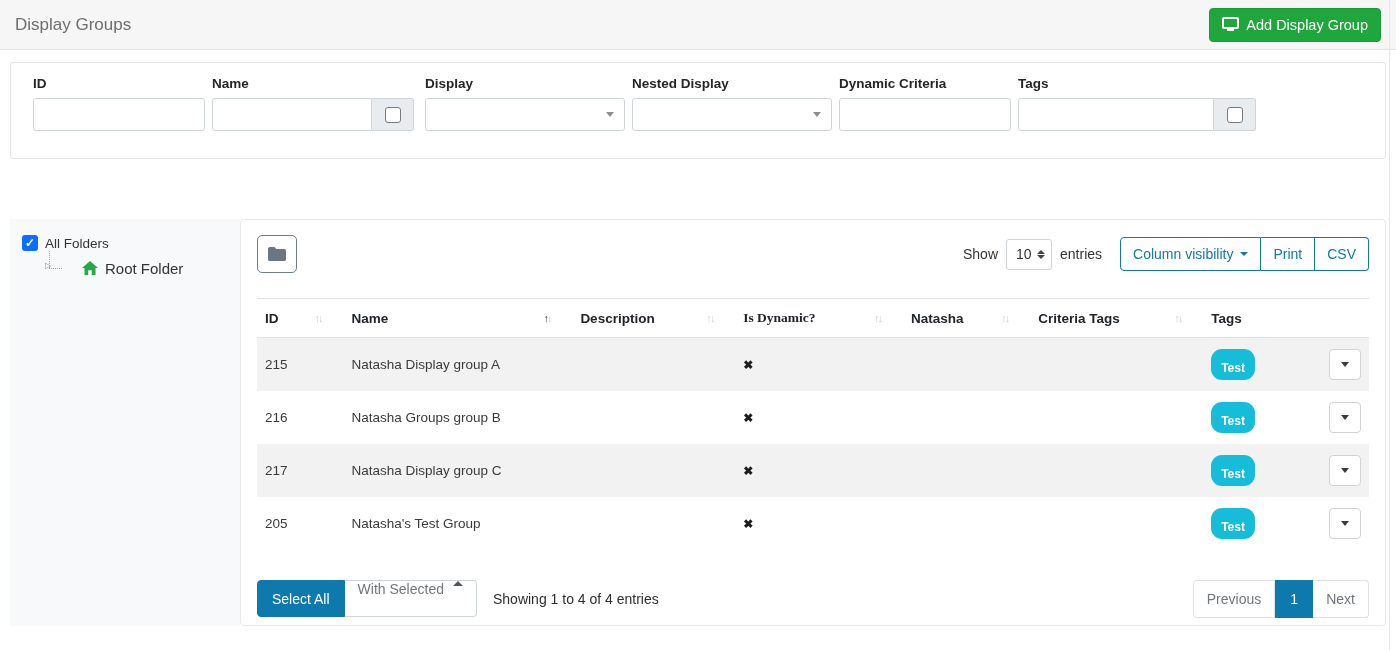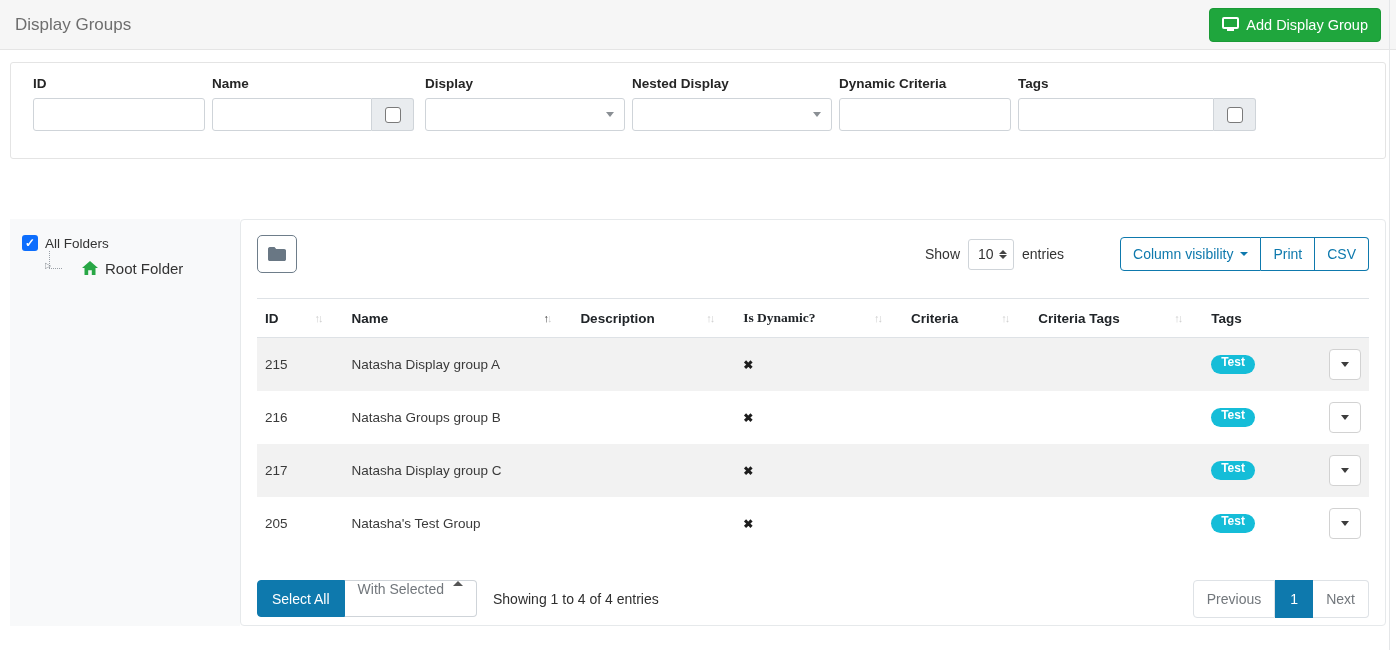--- a/index.html
+++ b/index.html
@@ -65,40 +65,40 @@
     display:flex; align-items:center; justify-content:space-between; padding:0 6px 0 9px;
     cursor:pointer; }
   .spinner { display:flex; flex-direction:column; gap:1px; }
   .spin-up { width:0;height:0;border-left:4px solid transparent;border-right:4px solid transparent;
     border-bottom:4.5px solid #444; }
   .spin-down { width:0;height:0;border-left:4px solid transparent;border-right:4px solid transparent;
     border-top:4.5px solid #444; }
   .btn-group-blue { display:flex; }
   .btn-blue-o { background:#fff; border:1px solid #0e79ad; color:#0e79ad; font-size:14px;
     height:34px; padding:0 12px; display:flex; align-items:center; gap:7px; cursor:pointer; }
-  .btn-blue-o:first-child { border-radius:4px 0 0 4px;margin-left:38px; }
+  .btn-blue-o:first-child { border-radius:4px 0 0 4px; }
   .btn-blue-o:last-child { border-radius:0 4px 4px 0; }
   .btn-blue-o + .btn-blue-o { border-left:none; }
   .caret-sm-blue { width:0;height:0;border-left:4px solid transparent;
     border-right:4px solid transparent;border-top:4.5px solid #0e79ad; }
 
   
   table.grid { width:100%; border-collapse:collapse; margin-top:24px; table-layout:fixed; }
   .grid thead th { text-align:left; font-size:13.5px; font-weight:bold; color:#212529;
     padding:11px 8px; border-top:1px solid #dee2e6; border-bottom:1px solid #dee2e6;
     cursor:pointer; }
   .th-inner { display:flex; align-items:center; justify-content:space-between; padding-right:14px; }
   .sort-icons { font-size:11px; letter-spacing:-2px; color:#cfcfcf; font-weight:normal; }
   .sort-icons .active { color:#3c3c3c; }
   .grid tbody td { font-size:13.5px; color:#3a3a3a; padding:0 8px; height:53px; }
   .grid tbody tr:nth-child(odd) { background:#f2f2f2; }
   .grid tbody tr:nth-child(even) { background:#fff; }
   .cross { font-size:12px; color:#1d1d1d; font-weight:bold; }
   .badge-tag { display:inline-block; background:#15bdd8; color:#fff; font-size:12px;
-    font-weight:bold; padding:0 10px 5px; border-radius:11px; }
+    font-weight:bold; padding:12px 10px 5px; border-radius:11px; }
   .btn-row-menu { width:32px; height:31px; background:#fff; border:1px solid #d2d2d2;
     border-radius:4px; display:flex; align-items:center; justify-content:center;
     cursor:pointer; margin-left:auto; }
   .caret-dark { width:0;height:0;border-left:4.5px solid transparent;
     border-right:4.5px solid transparent;border-top:5px solid #3c3c3c; }
 
   
   .col-id{width:85px;} .col-name{width:225px;} .col-desc{width:160px;}
   .col-dyn{width:165px;font-family:Liberation Serif, serif;} .col-crit{width:125px;} .col-ctags{width:170px;}
   .col-tags{width:115px;} .col-actions{width:48px;}
@@ -257,21 +257,21 @@
               </span>
           </th>
           <th class="col-dyn">
             <span class="th-inner">
                 <span>Is Dynamic?</span>
             <span class="sort-icons"><span>↑</span><span>↓</span></span>
               </span>
           </th>
           <th class="col-crit">
             <span class="th-inner">
-                <span>Criteria</span>
+                <span>Natasha</span>
             <span class="sort-icons"><span>↑</span><span>↓</span></span>
               </span>
           </th>
           <th class="col-ctags">
             <span class="th-inner">
                 <span>Criteria Tags</span>
             <span class="sort-icons"><span>↑</span><span>↓</span></span>
               </span>
           </th>
           <th class="col-tags">

